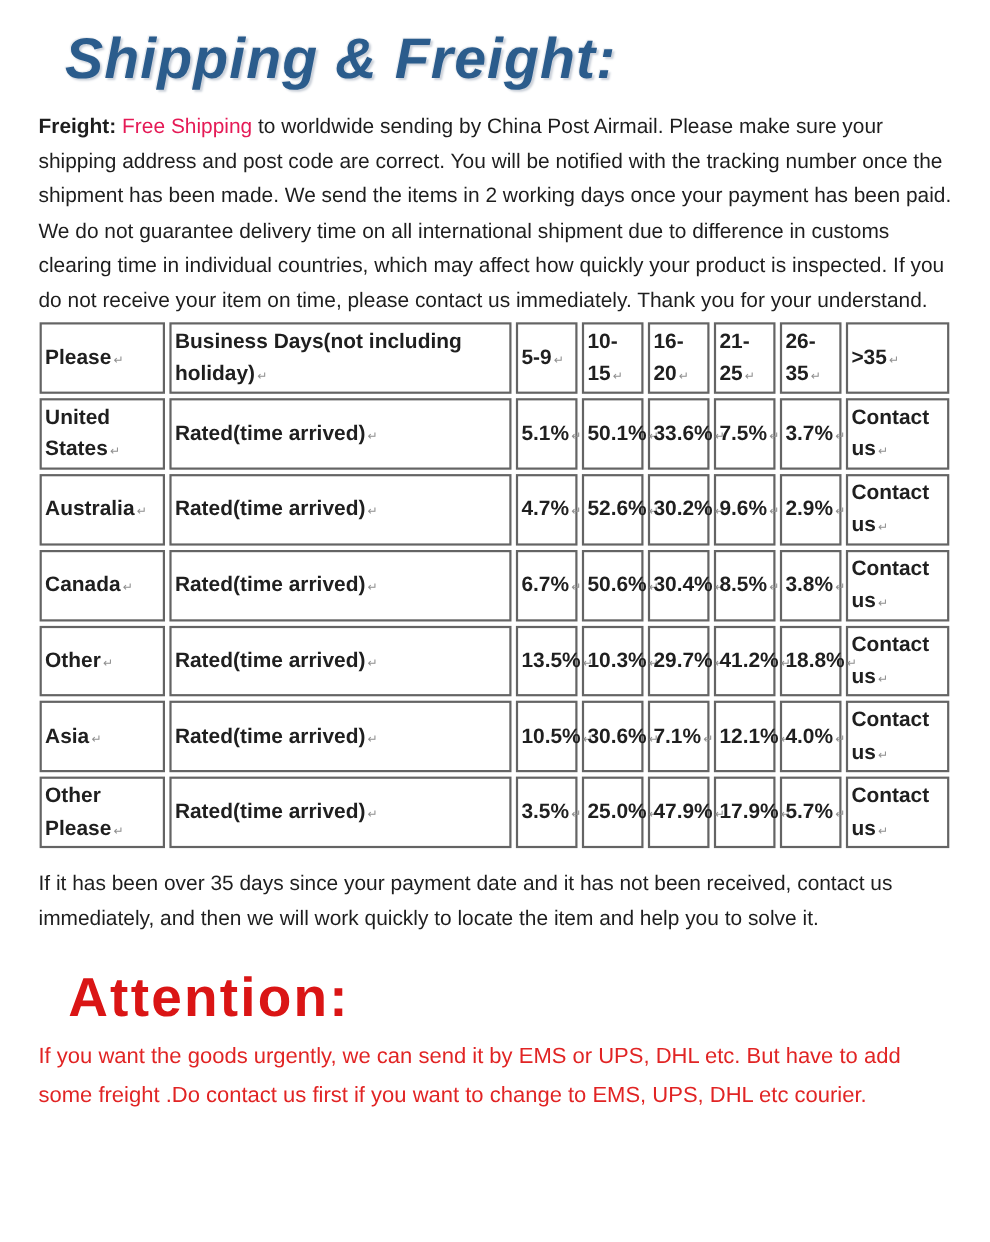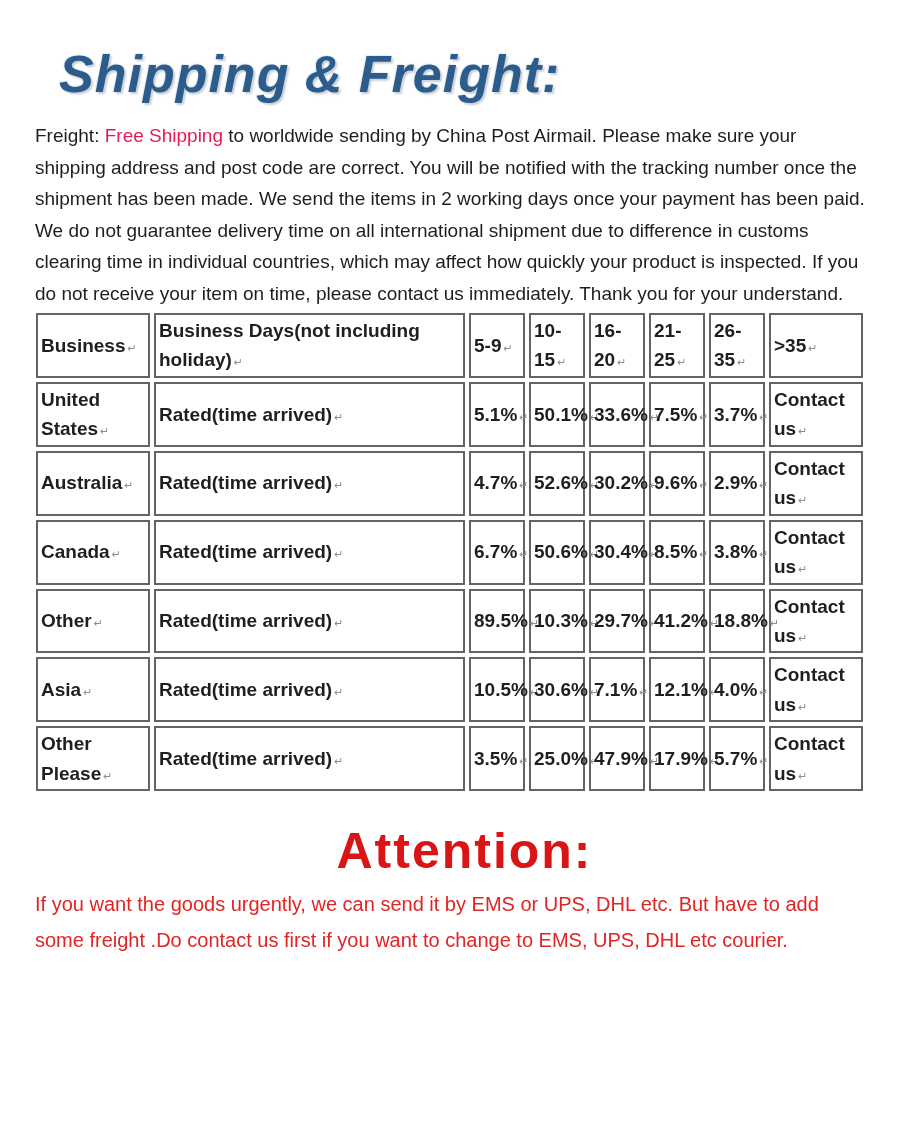--- a/index.html
+++ b/index.html
@@ -3,32 +3,32 @@
 <meta charset="utf-8">
 <style>
   html, body { margin: 0; padding: 0; }
   body {
     width: 900px; height: 1129px;
     background: #ffffff;
     font-family: "Liberation Sans", "DejaVu Sans", sans-serif;
     color: var(--body_text, #1e1e1e);
     overflow: hidden;
   }
-  .page { padding: 44px 33px 0 35px; }
+  .page { padding: 24px 33px 0 35px; }
 
   .title {
     font-size: 52px; font-style: italic; font-weight: 700;
     color: var(--title_blue, #2b5c8c);
     letter-spacing: 1px;
     margin: 0 0 16px 24px;
     text-shadow: 2px 2px 2px #c9cfd8, -1px -1px 1px #e8ebef;
   }
 
   .intro { font-size: 19px; line-height: 31.5px; margin: 0; }
-  .intro .lead { font-weight: 400; }
+  .intro .lead { font-weight: 700; }
   .intro .hl { color: var(--highlight_red, #e51a56); }
 
   .ref { font-size: 19px; line-height: 30px; margin: 3px 0 7px 0; }
   .ref .linktext { color: var(--link_blue, #2e76b6); text-decoration: underline; }
 
   table.shiptable {
     border-collapse: separate; border-spacing: 4px;
     table-layout: fixed; width: 833px;
     margin: 0 0 0 -3px;
     font-size: 19px;
@@ -54,21 +54,20 @@
     color: #8f8f8f; margin-left: 2px;
   }
 
   .post-table { font-size: 19px; line-height: 31.5px; margin: 13px 0 0 0; }
 
   .attention {
     font-size: 50px; font-weight: 700;
     color: var(--attention_red, #da1515);
     letter-spacing: 2px;
     margin: 27px 0 6px 27px;
-    text-align: center;
   }
   .warn {
     font-size: 20px; line-height: 36px;
     color: var(--warning_red, #e12424);
     margin: 4px 0 0 0;
   }
 </style>
 </head>
 <body>
 
@@ -85,21 +84,21 @@
         <col class="w-days">
         <col class="w-p">
         <col class="w-p">
         <col class="w-p">
         <col class="w-p">
         <col class="w-p">
         <col class="w-last">
     </colgroup>
     <tbody>
       <tr>
-        <th><span>Business</span><span class="rmark">↵</span></th>
+        <th><span>Please</span><span class="rmark">↵</span></th>
         <th><span>Business Days(not including holiday)</span><span class="rmark">↵</span></th>
         <th><span>5-9</span><span class="rmark">↵</span></th>
         <th><span>10-15</span><span class="rmark">↵</span></th>
         <th><span>16-20</span><span class="rmark">↵</span></th>
         <th><span>21-25</span><span class="rmark">↵</span></th>
         <th><span>26-35</span><span class="rmark">↵</span></th>
         <th><span>&gt;35</span><span class="rmark">↵</span></th>
       </tr>
 
       <tr>
@@ -131,21 +130,21 @@
         <td><span>50.6%</span><span class="rmark">↵</span></td>
         <td><span>30.4%</span><span class="rmark">↵</span></td>
         <td><span>8.5%</span><span class="rmark">↵</span></td>
         <td><span>3.8%</span><span class="rmark">↵</span></td>
         <td><span>Contact us</span><span class="rmark">↵</span></td>
       </tr>
 
       <tr>
         <td><span>Other</span><span class="rmark">↵</span></td>
         <td><span>Rated(time arrived)</span><span class="rmark">↵</span></td>
-        <td><span>89.5%</span><span class="rmark">↵</span></td>
+        <td><span>13.5%</span><span class="rmark">↵</span></td>
         <td><span>10.3%</span><span class="rmark">↵</span></td>
         <td><span>29.7%</span><span class="rmark">↵</span></td>
         <td><span>41.2%</span><span class="rmark">↵</span></td>
         <td><span>18.8%</span><span class="rmark">↵</span></td>
         <td><span>Contact us</span><span class="rmark">↵</span></td>
       </tr>
 
       <tr>
         <td><span>Asia</span><span class="rmark">↵</span></td>
         <td><span>Rated(time arrived)</span><span class="rmark">↵</span></td>
@@ -163,18 +162,19 @@
         <td><span>3.5%</span><span class="rmark">↵</span></td>
         <td><span>25.0%</span><span class="rmark">↵</span></td>
         <td><span>47.9%</span><span class="rmark">↵</span></td>
         <td><span>17.9%</span><span class="rmark">↵</span></td>
         <td><span>5.7%</span><span class="rmark">↵</span></td>
         <td><span>Contact us</span><span class="rmark">↵</span></td>
       </tr>
     </tbody>
   </table>
 
+  <p class="post-table">If it has been over 35 days since your payment date and it has not been received, contact us immediately, and then we will work quickly to locate the item and help you to solve it.</p>
 
   <div class="attention">Attention:</div>
 
   <p class="warn">If you want the goods urgently, we can send it by EMS or UPS, DHL etc. But have to add some freight .Do contact us first if you want to change to EMS, UPS, DHL etc courier.</p>
 
 </div>
 
 </body></html>

